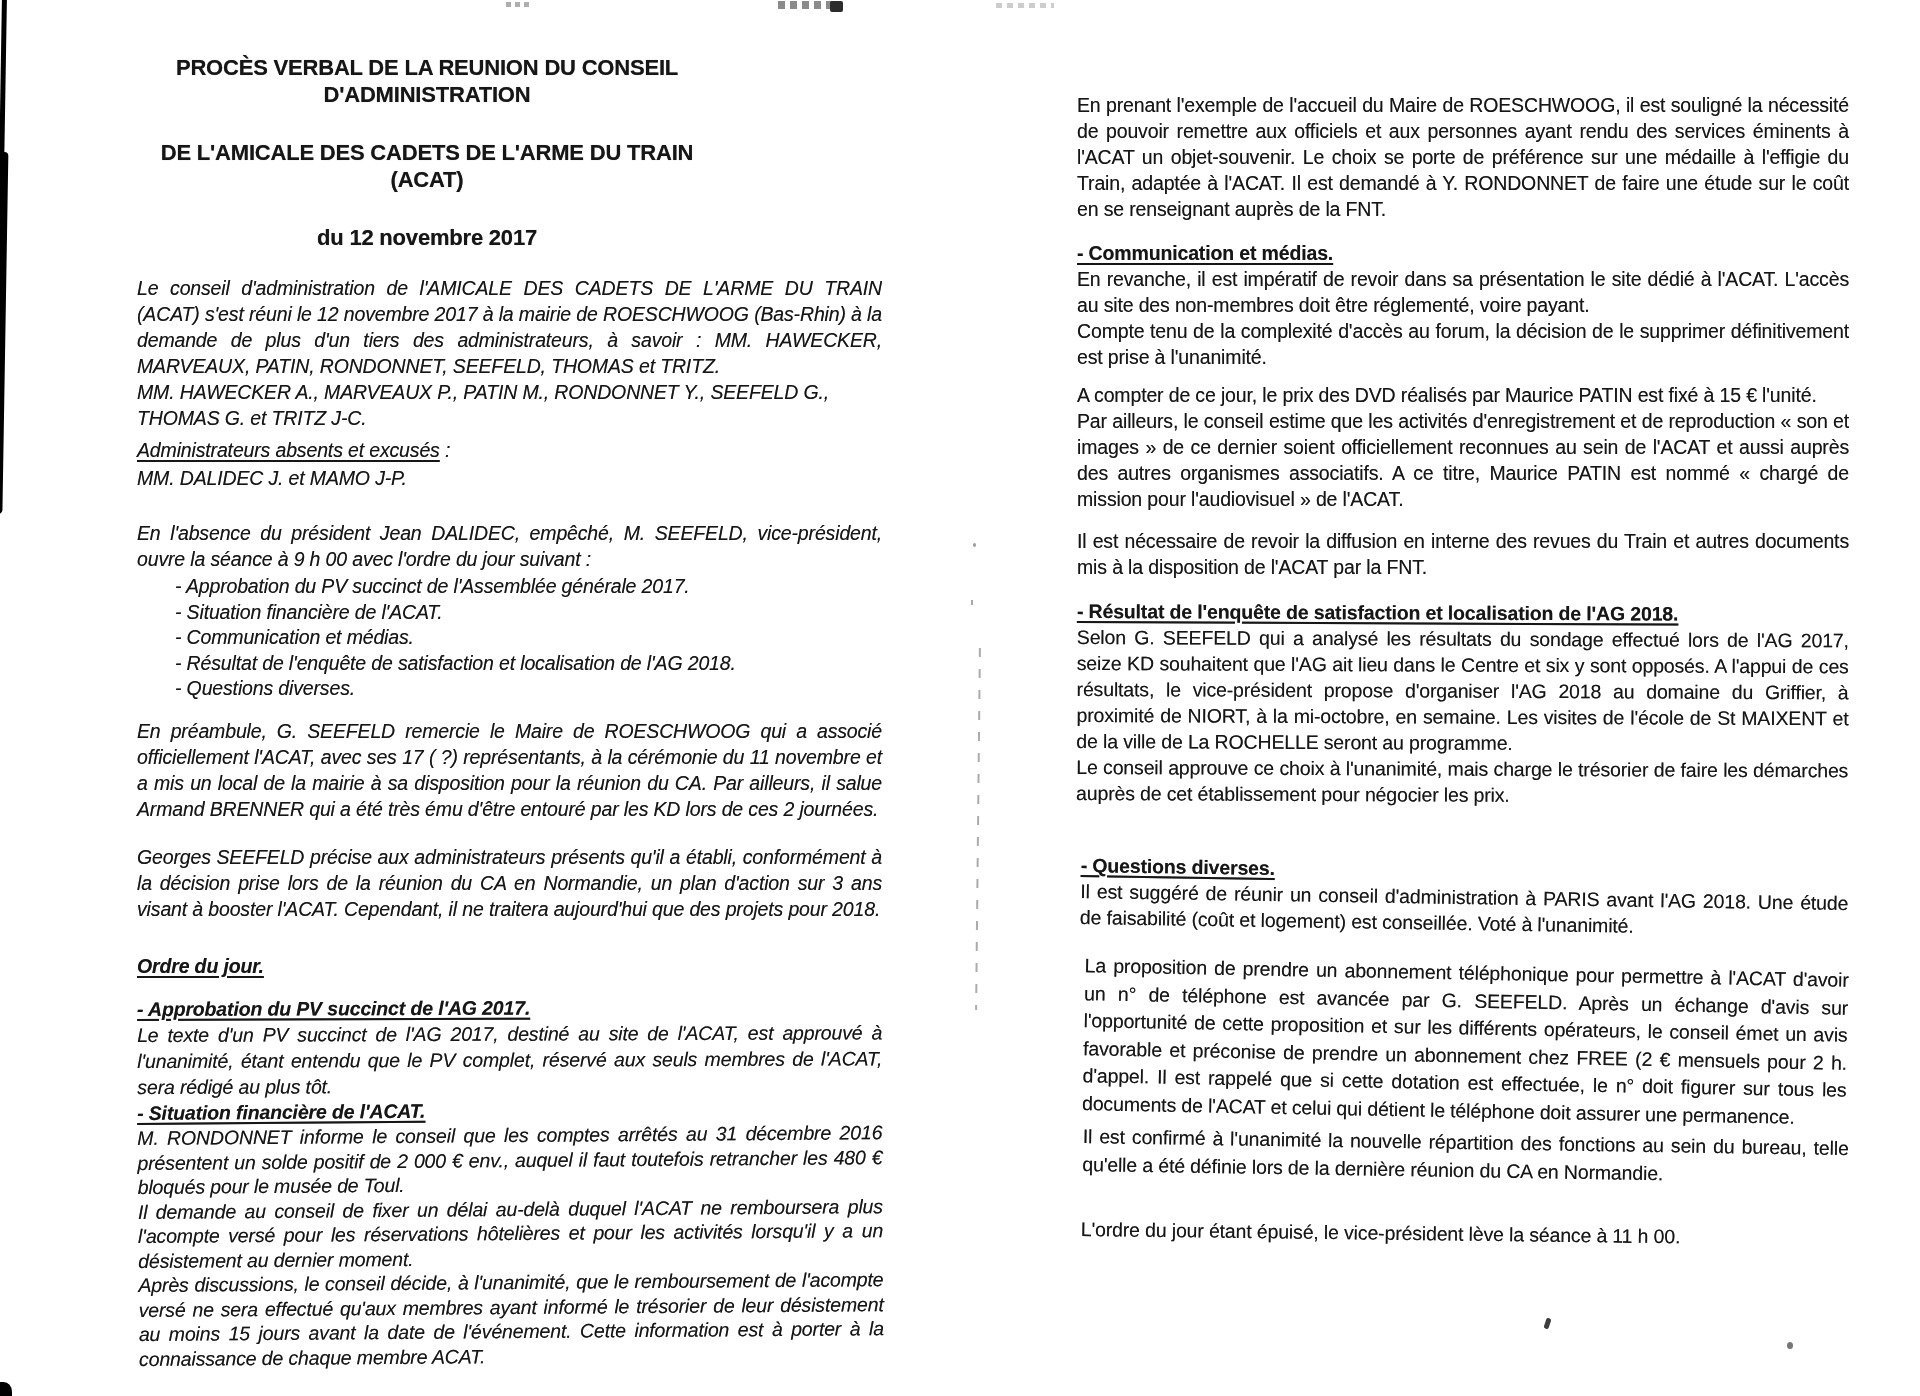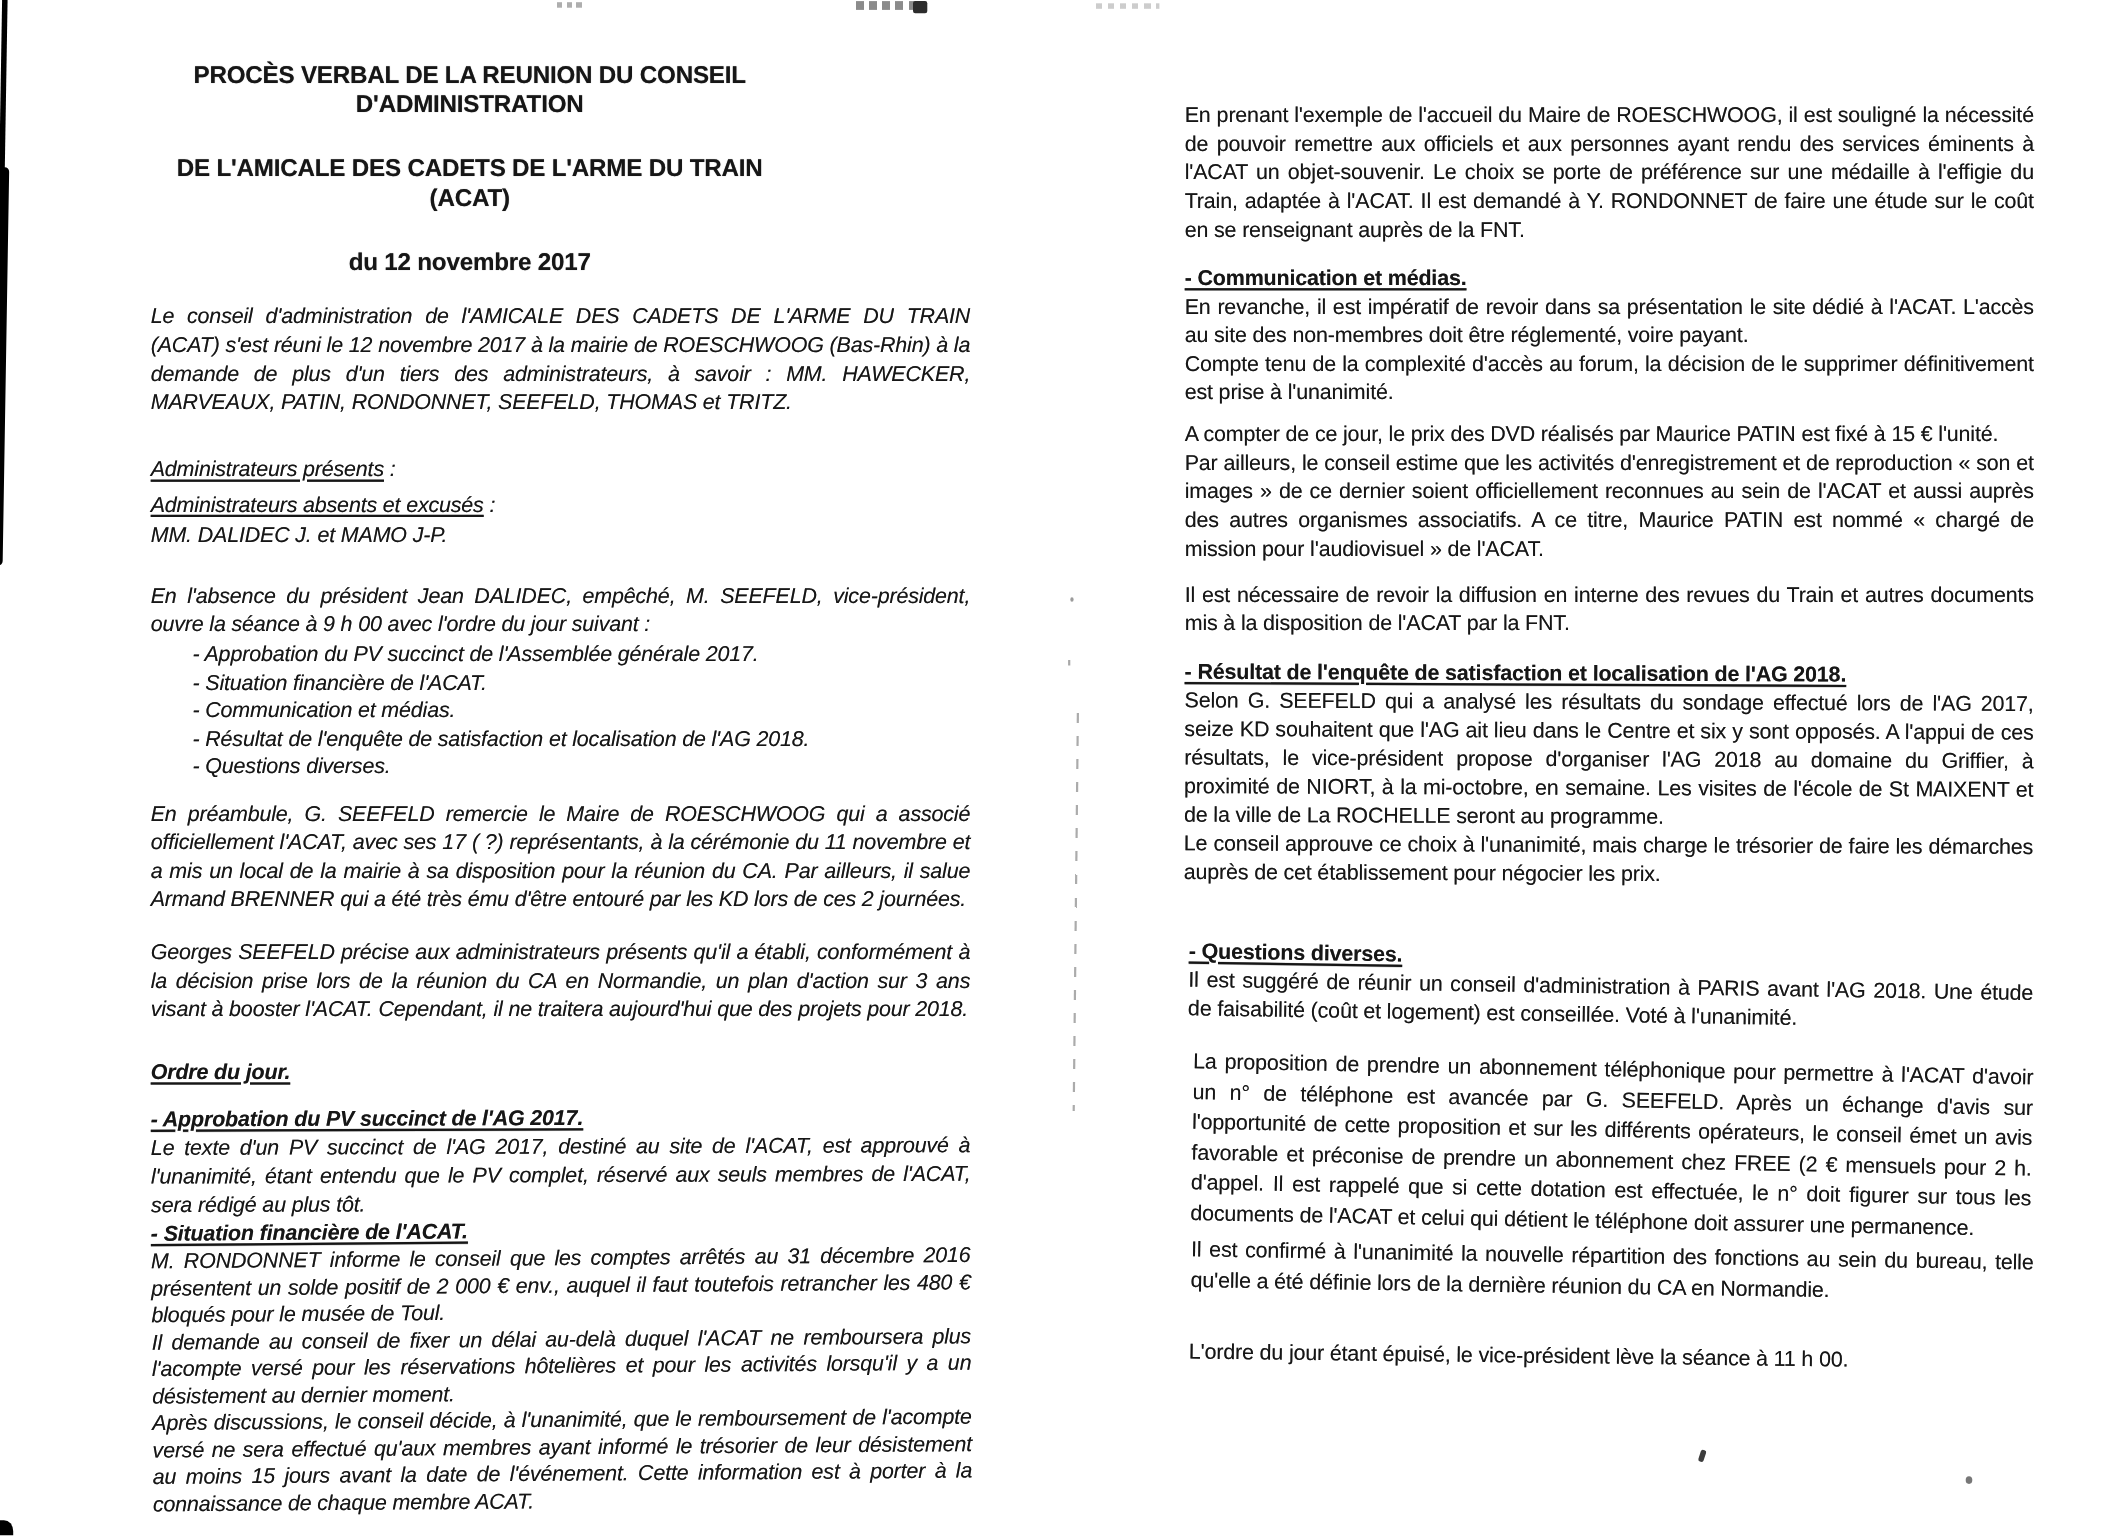--- a/index.html
+++ b/index.html
@@ -70,21 +70,21 @@
 
 <div class="title-block">
   <p>PROCÈS VERBAL DE LA REUNION DU CONSEIL D'ADMINISTRATION</p>
   <p>DE L'AMICALE DES CADETS DE L'ARME DU TRAIN (ACAT)</p>
   <p>du 12 novembre 2017</p>
 </div>
 
 <div class="col" style="left:137px; top:243px; width:745px;font-style:italic;">
   <p class="just">Le conseil d'administration de l'AMICALE DES CADETS DE L'ARME DU TRAIN (ACAT) s'est réuni le 12 novembre 2017 à la mairie de ROESCHWOOG (Bas-Rhin) à la demande de plus d'un tiers des administrateurs, à savoir : MM. HAWECKER, MARVEAUX, PATIN, RONDONNET, SEEFELD, THOMAS et TRITZ.</p>
 
-  <p style="margin-top:35px;"><span class="u">Administrateurs présents</span><span> :</span></p>
+  <p>MM. HAWECKER A., MARVEAUX P., PATIN M., RONDONNET Y., SEEFELD G., THOMAS G.  et TRITZ J-C.</p>
 
   <p style="margin-top:6px;"><span class="u">Administrateurs absents et excusés</span><span> :</span></p>
   <p style="margin-top:2px;">MM. DALIDEC J. et MAMO J-P.</p>
 
   <p class="just" style="margin-top:29px;">En l'absence du président Jean DALIDEC, empêché, M. SEEFELD, vice-président, ouvre la séance à 9 h 00 avec l'ordre du jour suivant :</p>
 
   <div class="agenda" style="margin-top:2px;">
     <p>- Approbation du PV succinct de l'Assemblée générale 2017.</p>
     <p>- Situation financière de l'ACAT.</p>
     <p>- Communication et médias.</p>

